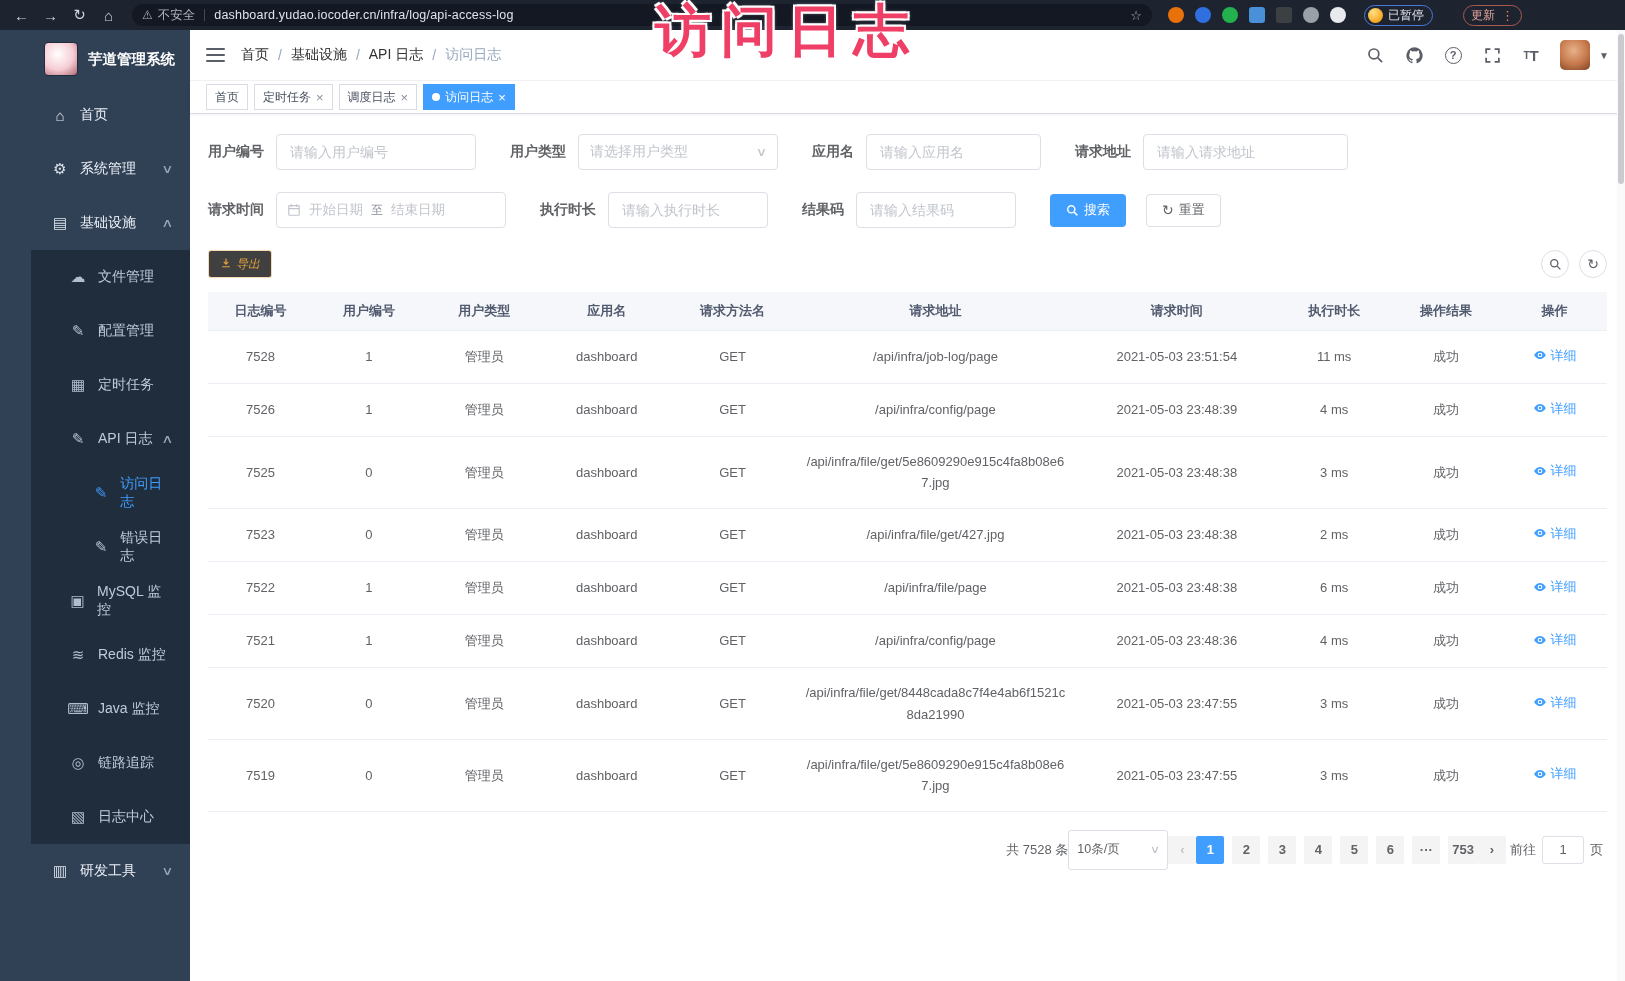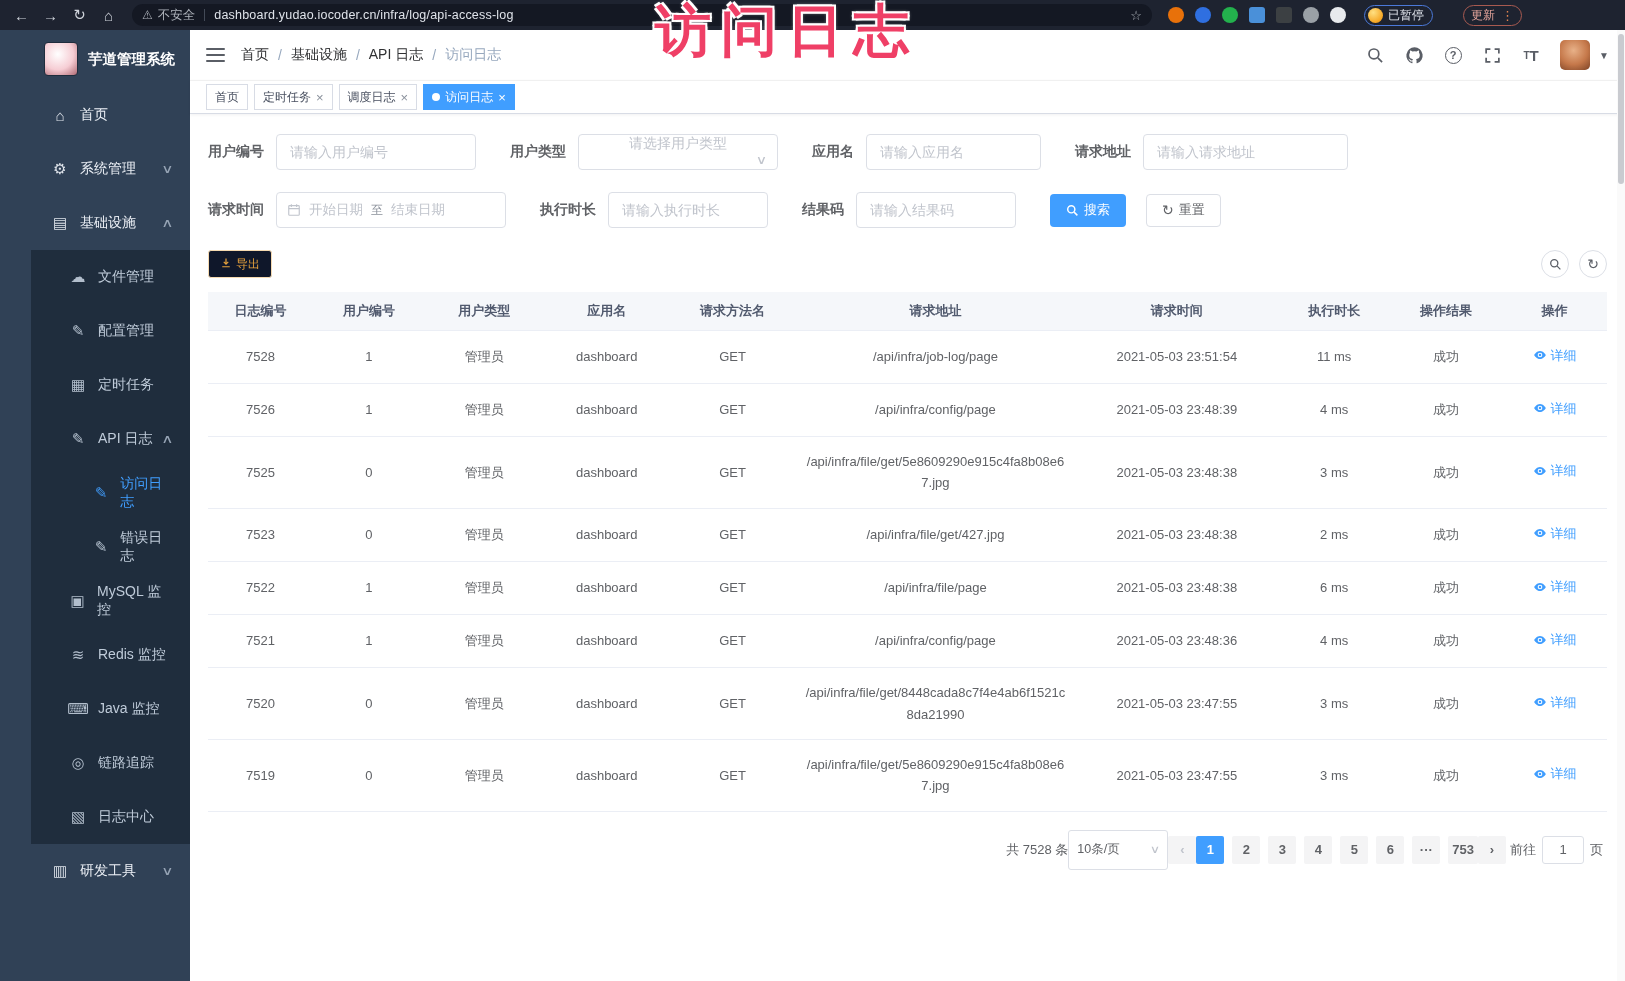--- a/index.html
+++ b/index.html
@@ -80,35 +80,35 @@
 
   
   .content { padding:20px 18px 0; flex:1; }
   .filter-row { display:flex; align-items:center; margin-bottom:22px; }
   .f-item { display:flex; align-items:center; margin-right:34px; }
   .f-label { font-size:14px; color:#606266; font-weight:600; margin-right:12px; white-space:nowrap; }
   .f-input { height:36px; border:1px solid #dcdfe6; border-radius:4px; padding:0 13px; font-size:14px; color:#606266; outline:none; }
   .f-input::placeholder { color:#c0c4cc; }
   .w200 { width:200px; } .w205 { width:205px; } .w175 { width:175px; } .w160 { width:160px; }
   .f-select { width:200px; height:36px; border:1px solid #dcdfe6; border-radius:4px; padding:0 11px;
-              display:flex; align-items:center; font-size:14px; color:#c0c4cc; cursor:pointer;flex-direction:column; }
+              display:flex; align-items:center; font-size:14px; color:#c0c4cc; cursor:pointer; }
   .f-select .sel-caret { margin-left:auto; font-size:12px; color:#c0c4cc; transform:scaleX(1.3); }
   .f-daterange { width:230px; height:36px; border:1px solid #dcdfe6; border-radius:4px; padding:0 10px;
                  display:flex; align-items:center; gap:8px; font-size:13.5px; color:#c0c4cc; cursor:pointer; }
   .f-daterange .cal-ic { color:#c0c4cc; display:flex; }
   .range-sep { color:#8b919b; font-size:12px; }
   .btn { display:inline-flex; align-items:center; gap:5px; height:33px; padding:0 15px; border-radius:4px;
          font-size:13px; cursor:pointer; border:1px solid transparent; }
   .btn-search { background:#409eff; color:#fff; margin-right:20px; }
   .btn-reset { background:#fff; border-color:#dcdfe6; color:#606266; }
   .ric { font-size:14px; }
 
   .action-row { display:flex; align-items:center; margin-bottom:14px; }
   .btn-export { display:inline-flex; align-items:center; gap:4px; height:28px; padding:0 11px; font-size:12px;
-                color:#e6a23c; background:#0f172a; border:1px solid #f5dab1; border-radius:3px; cursor:pointer; }
+                color:#e6a23c; background:#404040; border:1px solid #f5dab1; border-radius:3px; cursor:pointer;font-style:italic; }
   .tool-circles { margin-left:auto; display:flex; gap:10px; }
   .circle-btn { width:28px; height:28px; border-radius:50%; border:1px solid #dcdfe6; background:#fff; color:#5a5e66;
                 display:flex; align-items:center; justify-content:center; font-size:14px; cursor:pointer; }
 
   table { width:100%; border-collapse:collapse; font-size:13px; color:#606266; table-layout:fixed; }
   thead th { background:#f5f7fa; color:#515a6e; font-weight:700; height:38px; padding:0 6px;
              border-bottom:1px solid #ebeef5; text-align:center; }
   tbody td { border-bottom:1px solid #ebeef5; padding:14px 8px; text-align:center; word-break:break-all; line-height:1.65; }
   .c0{width:7.5%}.c1{width:8%}.c2{width:8.5%}.c3{width:9%}.c4{width:9%}.c5{width:20%}
   .c6{width:14.5%}.c7{width:8%}.c8{width:8%}.c9{width:7.5%}

